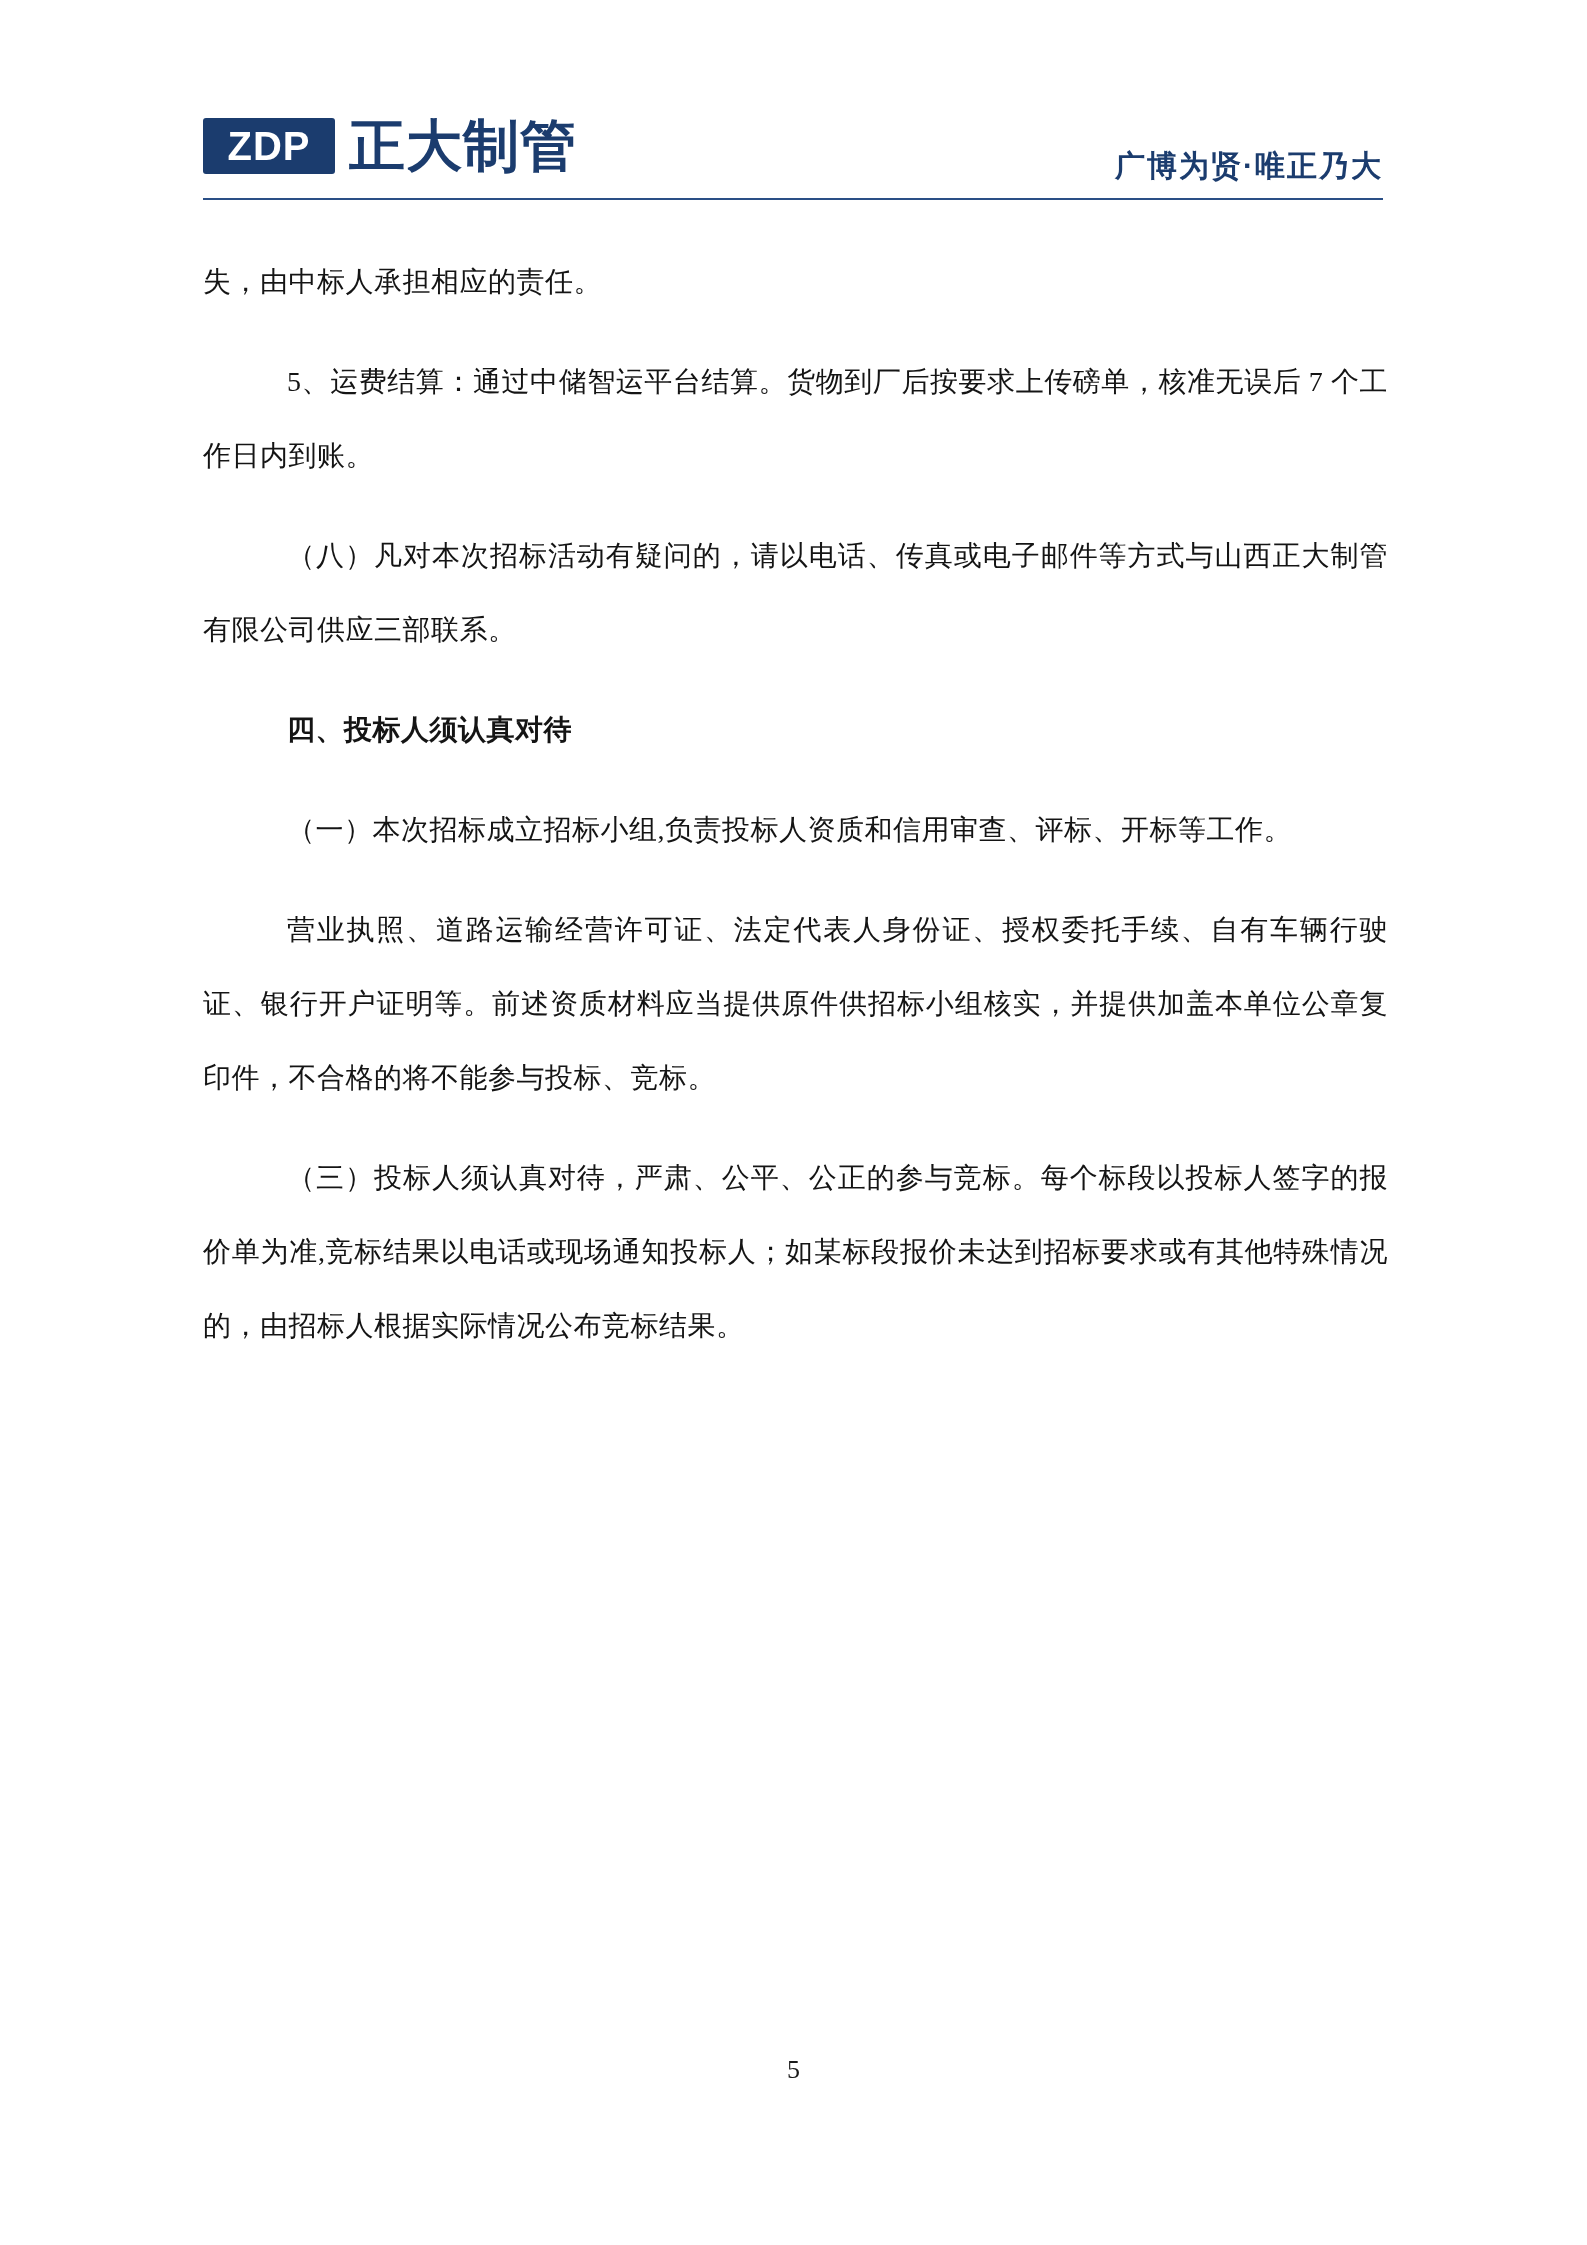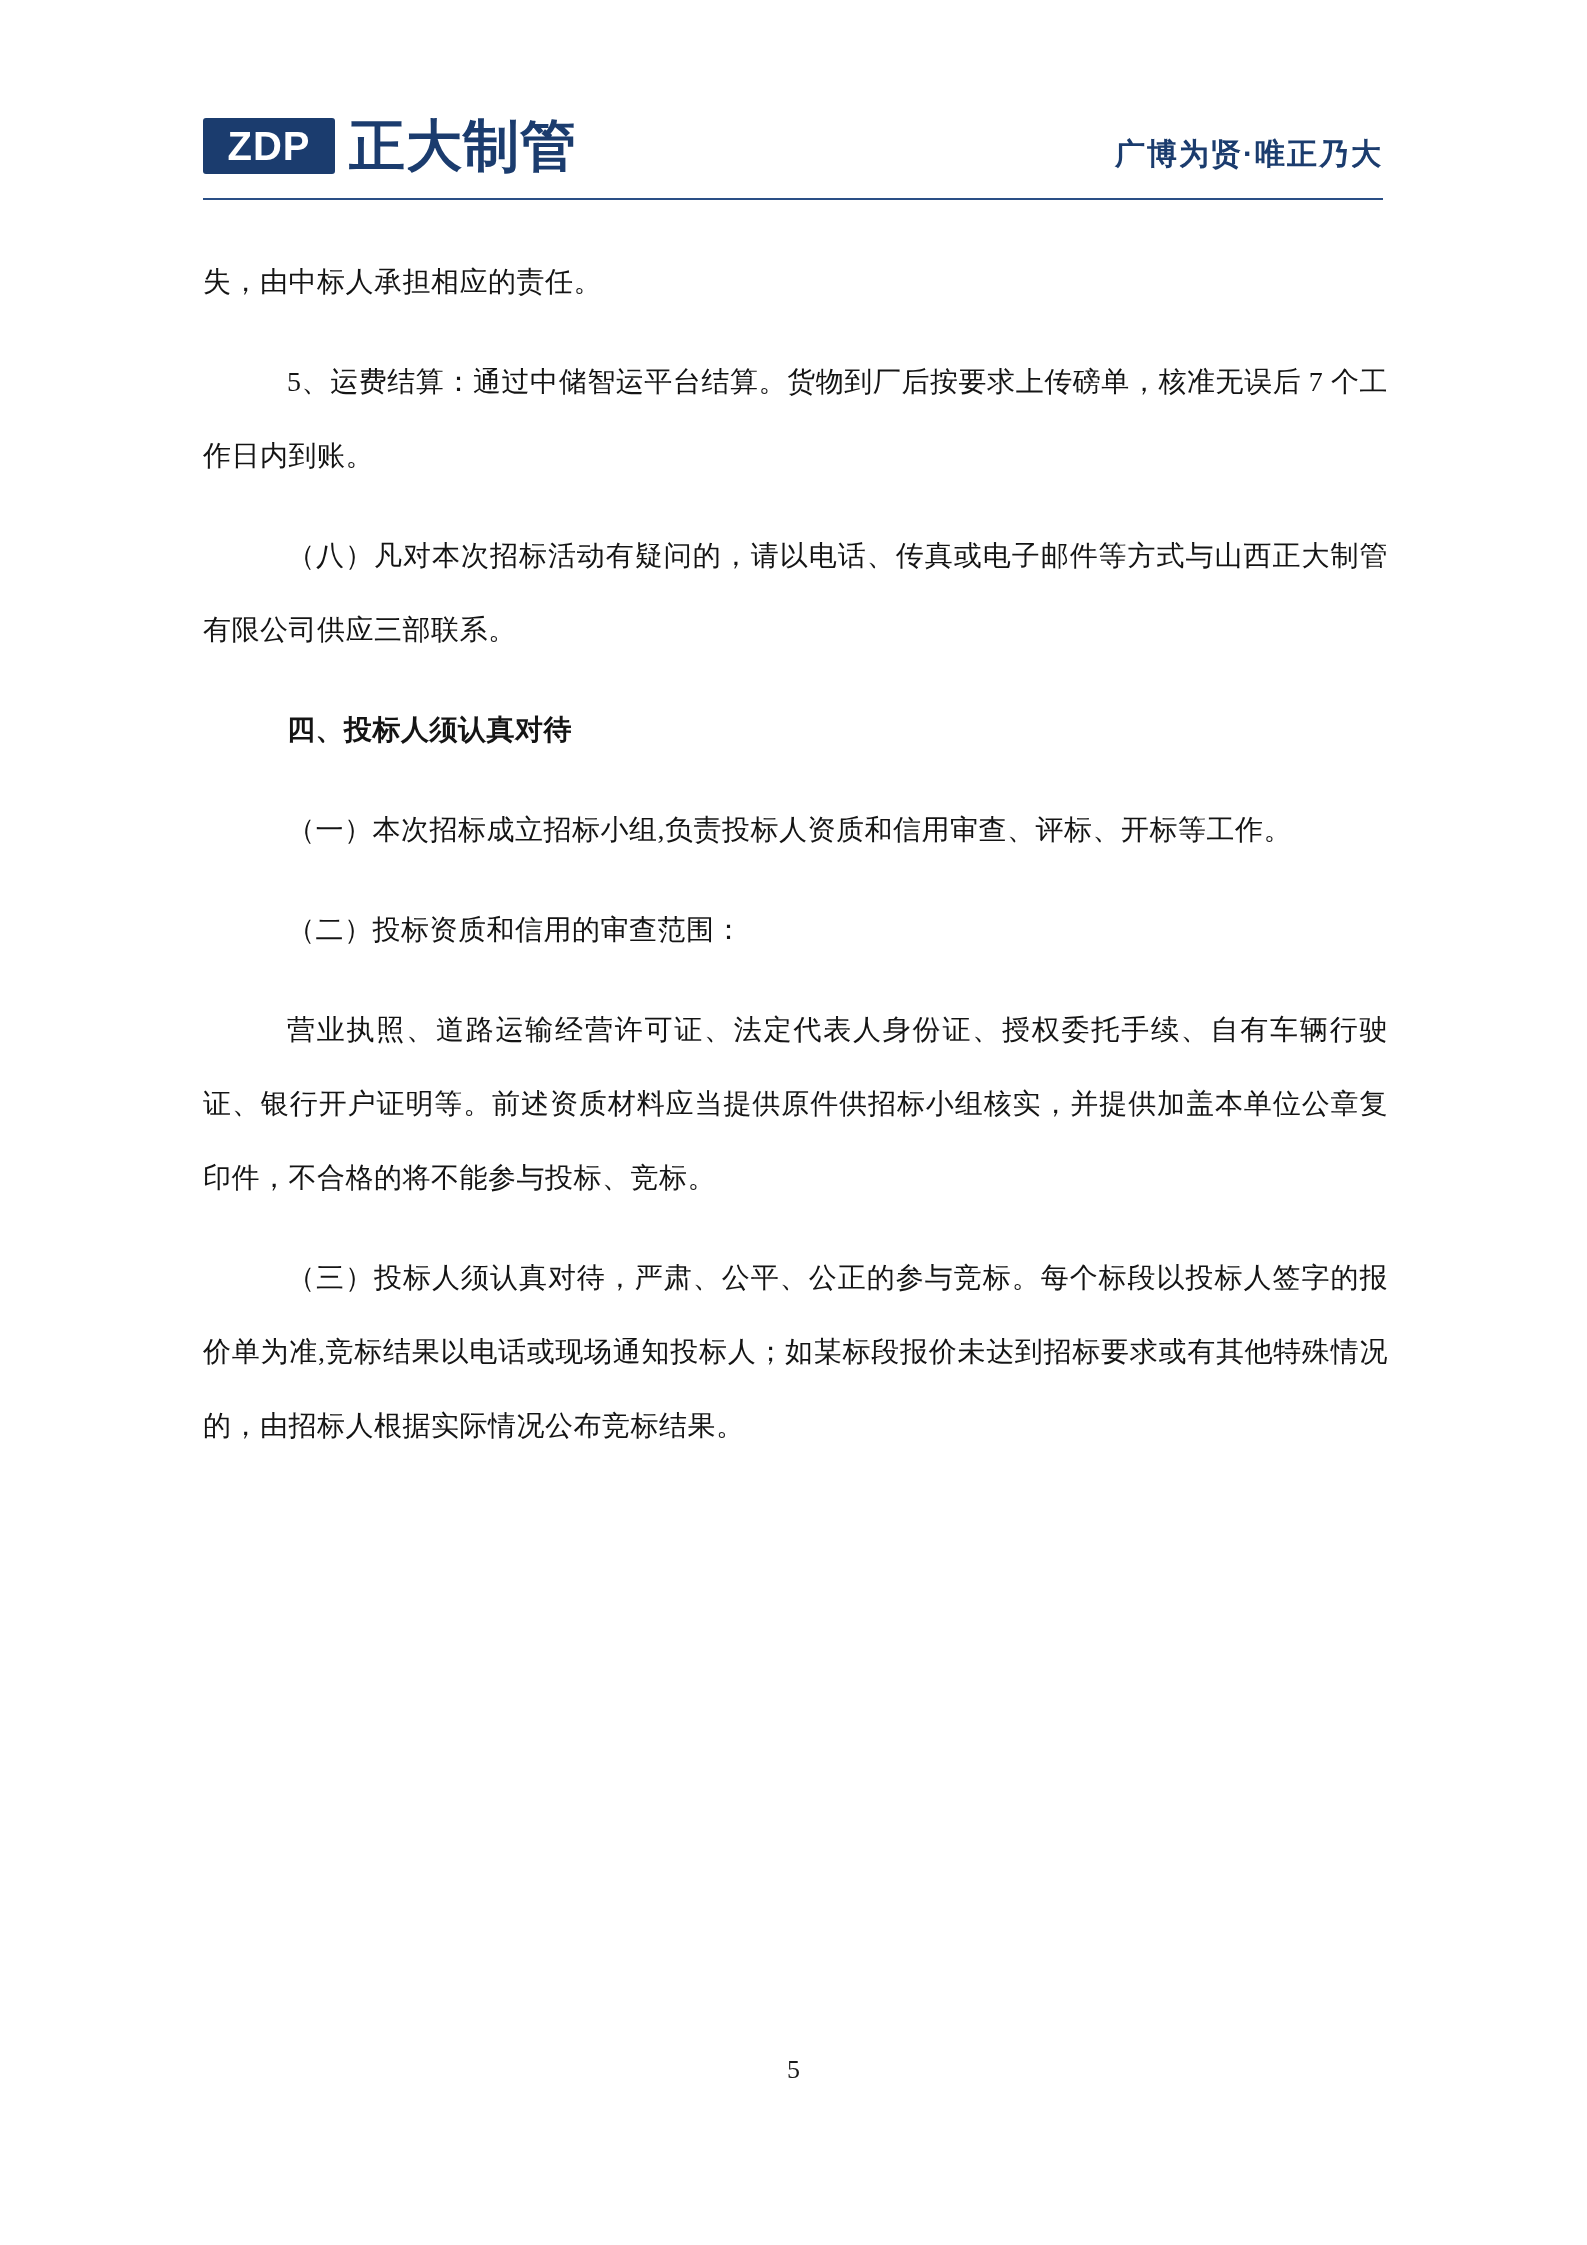--- a/index.html
+++ b/index.html
@@ -53,21 +53,21 @@
     letter-spacing: 1px;
     color: #1b3c6e;
     line-height: 1;
   }
   .slogan {
     font-family: "Liberation Sans", sans-serif;
     font-weight: bold;
     font-size: 30px;
     color: #1b3c6e;
     letter-spacing: 2px;
-    margin-top: 22px;
+    margin-top: 34px;
     white-space: nowrap;
   }
   .header-rule {
     position: absolute;
     top: 198px;
     left: 203px;
     width: 1180px;
     height: 0;
     border-top: 2px solid #2a4f86;
   }
@@ -128,20 +128,19 @@
   </div>
 
   <div class="header-rule"></div>
 
   <div class="content">
     <p class="para">失，由中标人承担相应的责任。</p>
     <p class="para indent">5、运费结算：通过中储智运平台结算。货物到厂后按要求上传磅单，核准无误后 7 个工作日内到账。</p>
     <p class="para indent">（八）凡对本次招标活动有疑问的，请以电话、传真或电子邮件等方式与山西正大制管有限公司供应三部联系。</p>
     <p class="para heading">四、投标人须认真对待</p>
     <p class="para indent">（一）本次招标成立招标小组,负责投标人资质和信用审查、评标、开标等工作。</p>
-    <p class="para indent">（二）投标资质和信用的审查范围：</p>
     <p class="para indent">营业执照、道路运输经营许可证、法定代表人身份证、授权委托手续、自有车辆行驶证、银行开户证明等。前述资质材料应当提供原件供招标小组核实，并提供加盖本单位公章复印件，不合格的将不能参与投标、竞标。</p>
     <p class="para indent">（三）投标人须认真对待，严肃、公平、公正的参与竞标。每个标段以投标人签字的报价单为准,竞标结果以电话或现场通知投标人；如某标段报价未达到招标要求或有其他特殊情况的，由招标人根据实际情况公布竞标结果。</p>
   </div>
 
   <div class="footer">5</div>
 
 </div>
 
 </body></html>

